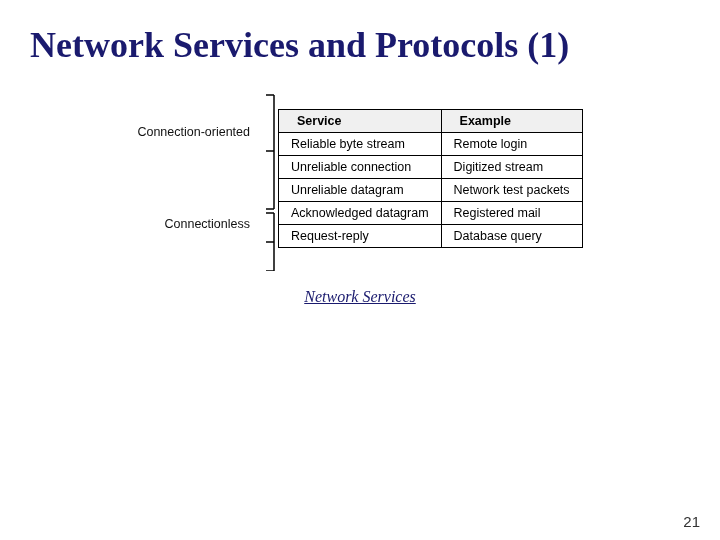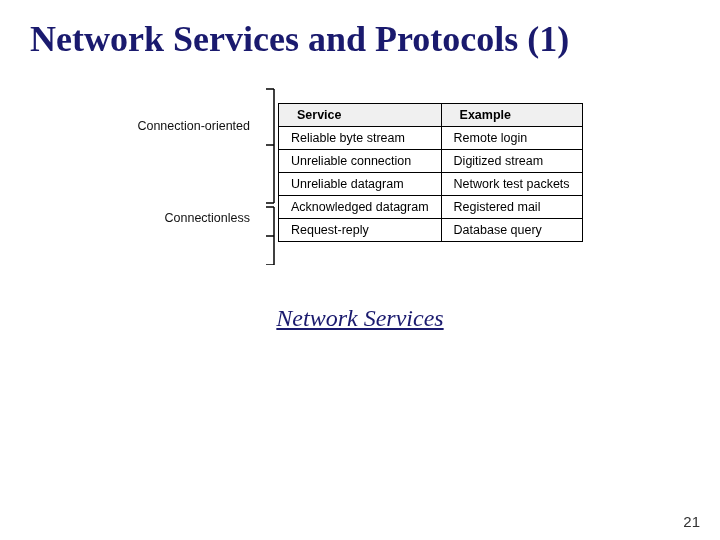--- a/index.html
+++ b/index.html
@@ -10,21 +10,21 @@
       background: #ffffff;
       font-family: Arial, Helvetica, sans-serif;
       overflow: hidden;
       position: relative;
     }
 
     .page-title {
       font-size: 36px;
       font-weight: bold;
       color: #1a1a6e;
-      padding: 18px 30px 10px 30px;
+      padding: 24px 30px 10px 30px;
       font-family: Georgia, 'Times New Roman', serif;
     }
 
     table {
       border-collapse: collapse;
       font-size: 12.5px;
       font-family: Arial, Helvetica, sans-serif;
     }
 
     table th {
@@ -72,22 +72,22 @@
       white-space: nowrap;
     }
 
     .connless-label {
       font-size: 12.5px;
       color: #111;
       white-space: nowrap;
     }
 
     .bottom-caption {
-      margin-top: 36px;
-      font-size: 24px;
+      margin-top: 13px;
+      font-size: 16px;
       font-style: italic;
       color: #1a1a6e;
       font-family: Georgia, 'Times New Roman', serif;
       text-decoration: underline;
       text-align: center;
     }
 
     .page-number {
       position: absolute;
       bottom: 10px;

